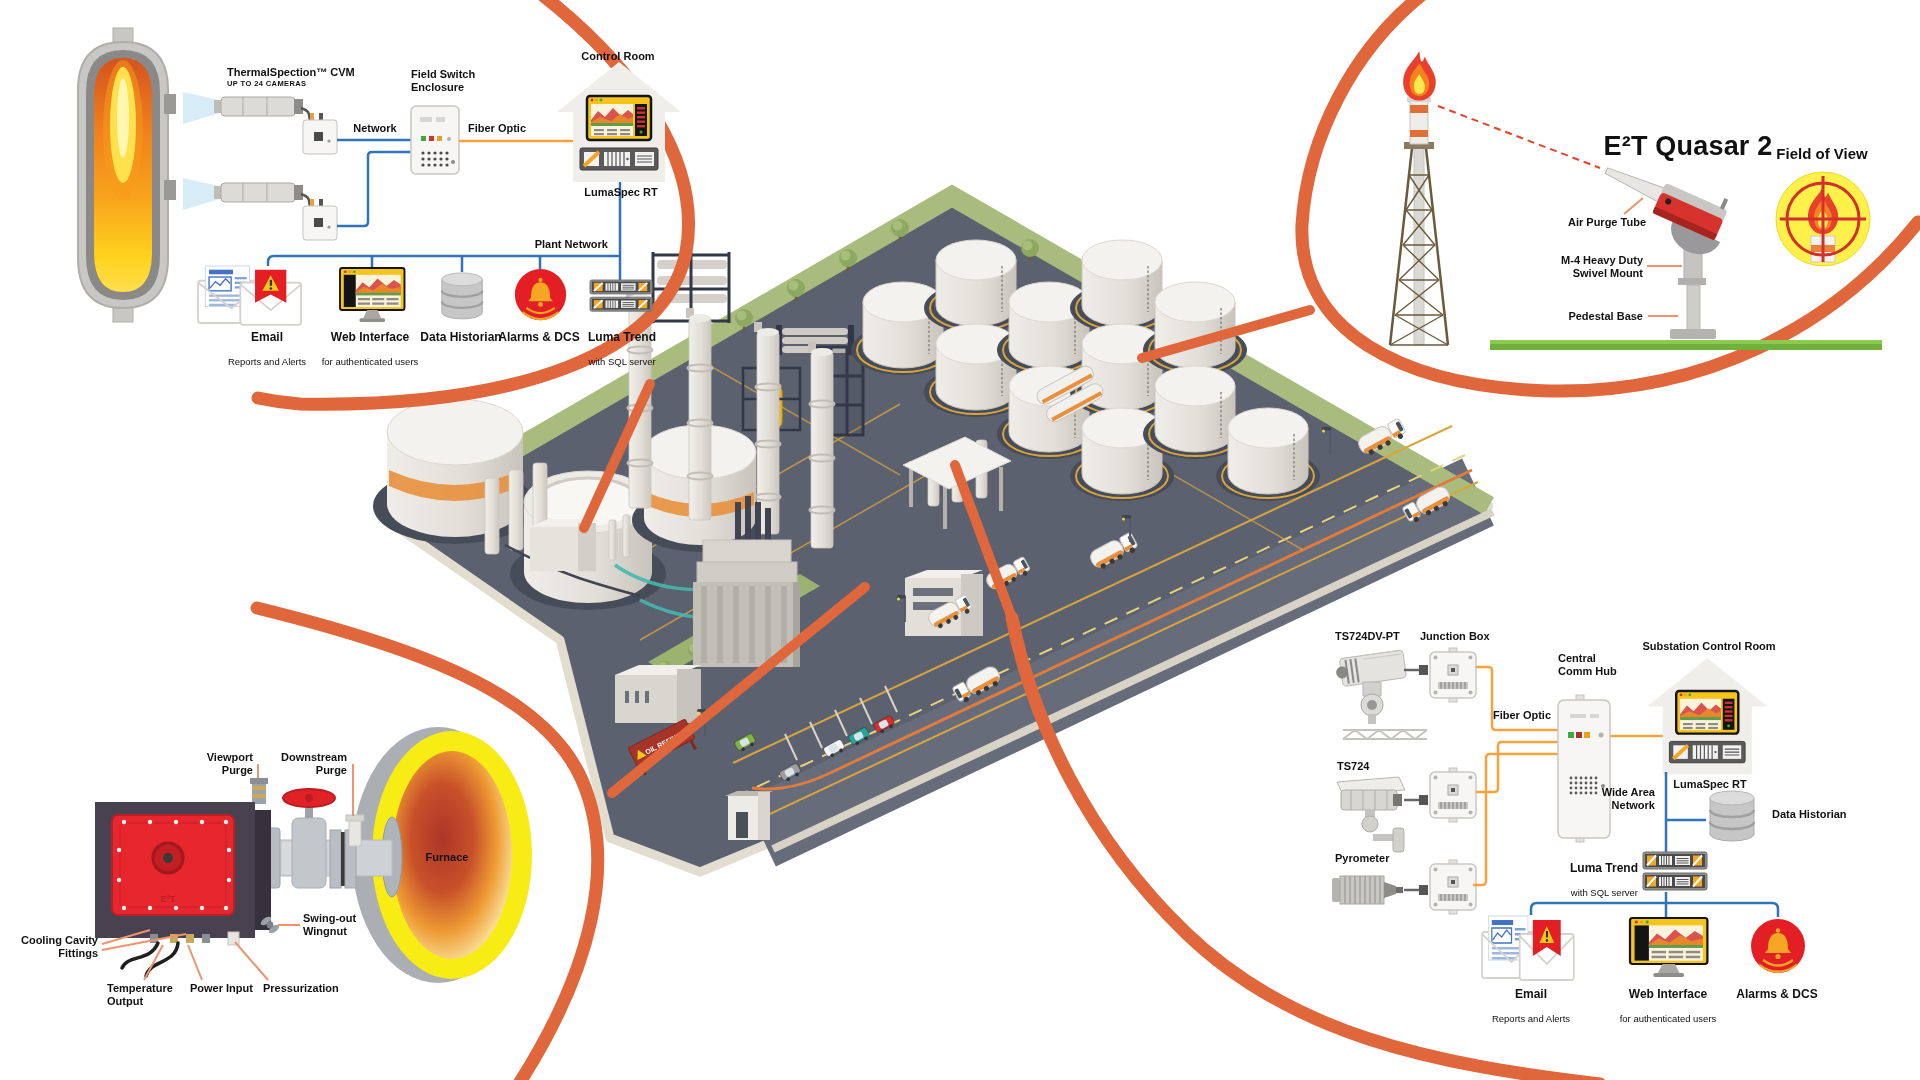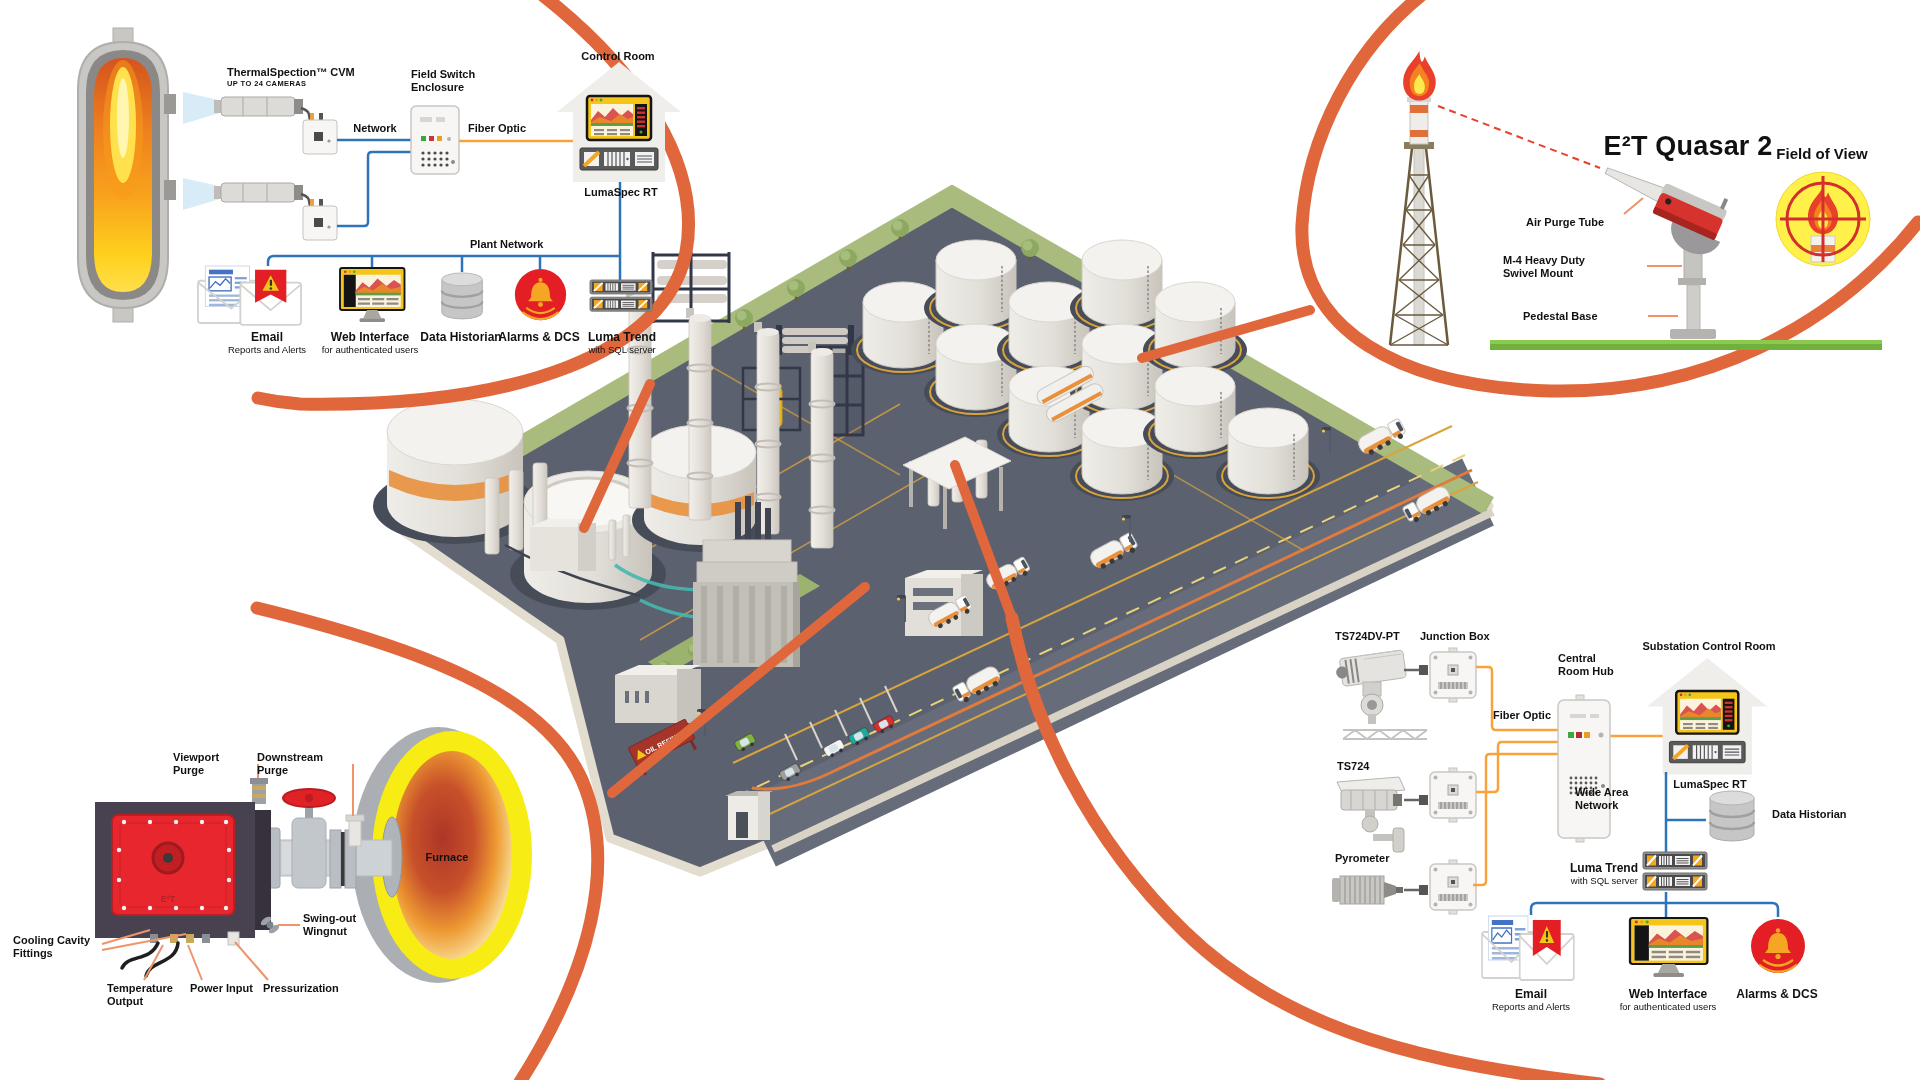--- a/index.html
+++ b/index.html
@@ -1,27 +1,27 @@
 <!DOCTYPE html>
 <html><head>
 <meta charset="utf-8">
 <style>
   html,body{margin:0;padding:0;background:#fff}
   .stage{position:relative;width:1920px;height:1080px;background:#ffffff;overflow:hidden;
          font-family:"Liberation Sans",sans-serif;color:#111}
   .stage svg{position:absolute;left:0;top:0}
   .lbl{position:absolute;font-weight:bold;font-size:11px;line-height:1.15;color:#111;white-space:pre-line}
   .lbl.center{text-align:center}
-  .lbl.right{text-align:left}
+  .lbl.right{text-align:right}
   .lbl.big{font-size:27px;letter-spacing:.2px}
   .lbl.mid{font-size:15px}
   .lbl.tiny{font-size:7.5px;letter-spacing:.4px}
   .cap{position:absolute;text-align:center}
   .cap .cap-t{font-weight:bold;font-size:12px;line-height:1.1}
-  .cap .cap-s{font-size:9.5px;line-height:1.1;margin-top:1px}
+  .cap .cap-s{font-size:9.5px;line-height:1.1;margin-top:13px}
 </style>
 </head>
 <body>
 
 <div class="stage">
 <svg width="1920" height="1080" viewBox="0 0 1920 1080">
 <defs>
   <linearGradient id="gTank" x1="0" y1="0" x2="1" y2="0">
     <stop offset="0" stop-color="#EFEDE8"></stop>
           <stop offset=".55" stop-color="#E2DFD9"></stop>
@@ -820,21 +820,21 @@
 <div class="lbl" style="left:190px;top:982px">Power Input</div>
 <div class="lbl" style="left:263px;top:982px">Pressurization</div>
 <div class="lbl" style="left:303px;top:912px">Swing-out
 Wingnut</div>
 
 <div class="lbl" style="left:1335px;top:630px">TS724DV-PT</div>
 <div class="lbl" style="left:1420px;top:630px">Junction Box</div>
 <div class="lbl" style="left:1337px;top:760px">TS724</div>
 <div class="lbl" style="left:1335px;top:852px">Pyrometer</div>
 <div class="lbl" style="left:1558px;top:652px">Central
-Room Hub</div>
+Comm Hub</div>
 <div class="lbl center" style="left:1467px;top:709px;width:110px">Fiber Optic</div>
 <div class="lbl center" style="left:1619px;top:640px;width:180px">Substation Control Room</div>
 <div class="lbl center" style="left:1650px;top:778px;width:120px">LumaSpec RT</div>
 <div class="lbl right" style="left:1575px;top:786px;width:80px">Wide Area
 Network</div>
 <div class="lbl" style="left:1772px;top:808px">Data Historian</div>
 <div class="cap" style="left:1518px;top:862px;width:120px;text-align:right">
   <div class="cap-t">Luma Trend</div>
       <div class="cap-s">with SQL server</div>
 </div>

